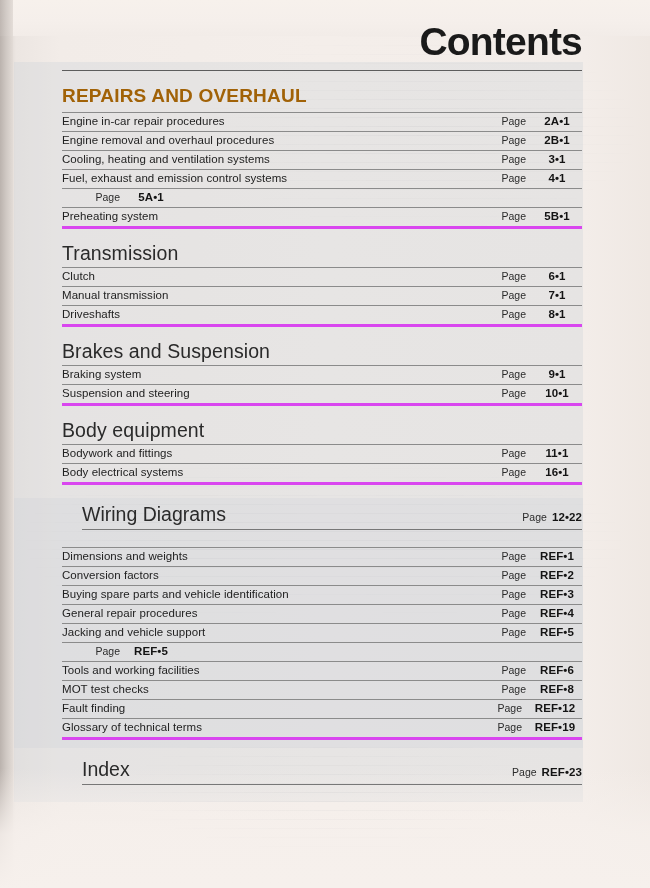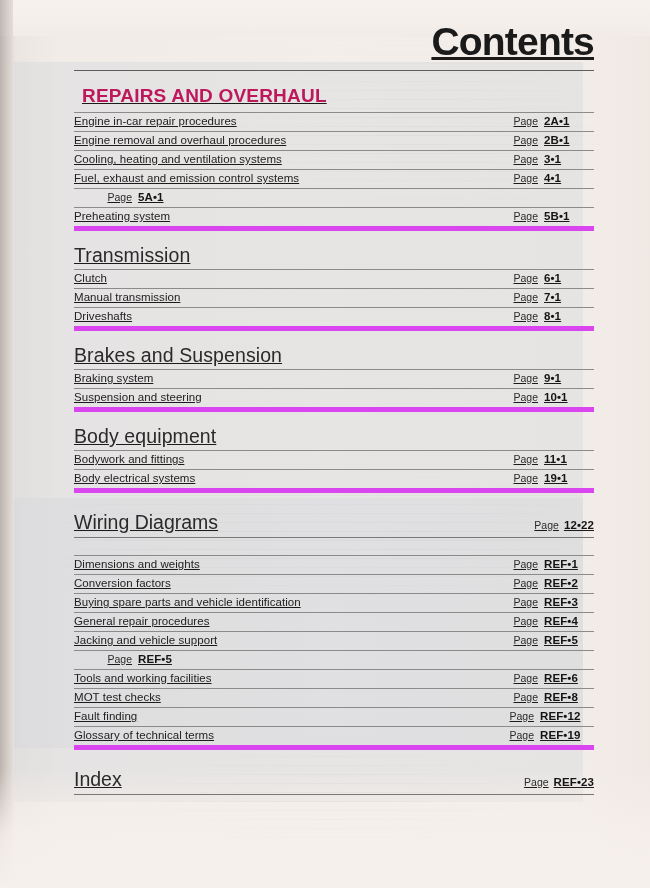--- a/index.html
+++ b/index.html
@@ -82,50 +82,49 @@
     mask-image:
       radial-gradient(ellipse 320px 150px at 420px 130px, #000 0%, transparent 72%),
       radial-gradient(ellipse 260px 120px at 200px 540px, #000 0%, transparent 72%),
       radial-gradient(ellipse 300px 110px at 420px 540px, #000 0%, transparent 72%),
       radial-gradient(ellipse 300px 90px  at 330px 790px, #000 0%, transparent 72%);
   }
 
   
   .sheet {
     position: absolute;
-    left: 74px;
+    left: 62px;
     top: 0;
     width: 520px;
     height: 820px;
-    text-decoration: underline;
   }
 
   .doc-title {
     margin: 0;
     padding-top: 20px;
     text-align: right;
     font-size: 39px;
     line-height: 44px;
     font-weight: bold;
     letter-spacing: -0.8px;
     color: #1a1a1a;
   }
   .title-rule {
     margin-top: 6px;
     height: 0;
     border-top: 1.6px solid #5d5d5d;
   }
 
   .part-title {
-    margin: 13px 0 0 8px;
+    margin: 13px 0 0 0;
     font-size: 19px;
     line-height: 24px;
     font-weight: bold;
     letter-spacing: .2px;
-    color: #be185d;
+    color: #a16207;
   }
 
   .group { margin-top: 4px; }
   .group.spaced { margin-top: 11px; }
 
   .group-title {
     font-size: 19.5px;
     line-height: 26px;
     font-weight: normal;
     letter-spacing: .1px;
@@ -136,21 +135,21 @@
   .rows { display: block; }
 
   .row {
     position: relative;
     display: flex;
     align-items: baseline;
     border-top: 1px solid #8b8b8b;
     height: 17px;
     padding-top: 1px;
   }
-  .row:last-child { border-bottom: 5px solid #d946ef; }
+  .row:last-child { border-bottom: 3px solid #d946ef; }
 
   .row-label {
     flex: 1 1 auto;
     font-size: 11.5px;
     line-height: 15px;
     color: #222;
     white-space: nowrap;
     letter-spacing: .05px;
   }
   .row-pageword {
@@ -161,33 +160,34 @@
     text-align: right;
     width: 58px;
     padding-right: 6px;
   }
   .row-pagenum {
     flex: 0 0 auto;
     font-size: 11.5px;
     line-height: 15px;
     font-weight: bold;
     color: #141414;
-    text-align: left;
+    text-align: center;
     width: 50px;
     letter-spacing: .1px;
   }
   .row-pagenum.wide { width: 54px; }
 
   
   .single {
     margin-top: 16px;
     border-bottom: 1.4px solid #777;
     display: flex;
     align-items: baseline;
     padding-bottom: 2px;
+    margin-left: 20px;
   }
   .single .single-title {
     flex: 1 1 auto;
     font-size: 19.5px;
     line-height: 26px;
     color: #2a2a2a;
   }
   .single .single-pageword {
     flex: 0 0 auto;
     font-size: 10.5px;
@@ -296,21 +296,21 @@
           <div class="group-title">Body equipment</div>
           <div class="rows">
             <div class="row">
               <span class="row-label">Bodywork and fittings</span>
               <span class="row-pageword">Page</span>
               <span class="row-pagenum">11•1</span>
             </div>
             <div class="row">
               <span class="row-label">Body electrical systems</span>
               <span class="row-pageword">Page</span>
-              <span class="row-pagenum">19•1</span>
+              <span class="row-pagenum">16•1</span>
             </div>
           </div>
         </div>
         <div class="single">
           <span class="single-title">Wiring Diagrams</span>
           <span class="single-pageword">Page</span>
           <span class="single-pagenum">12•22</span>
         </div>
         <div class="section-gap"></div>
         <div class="group">

